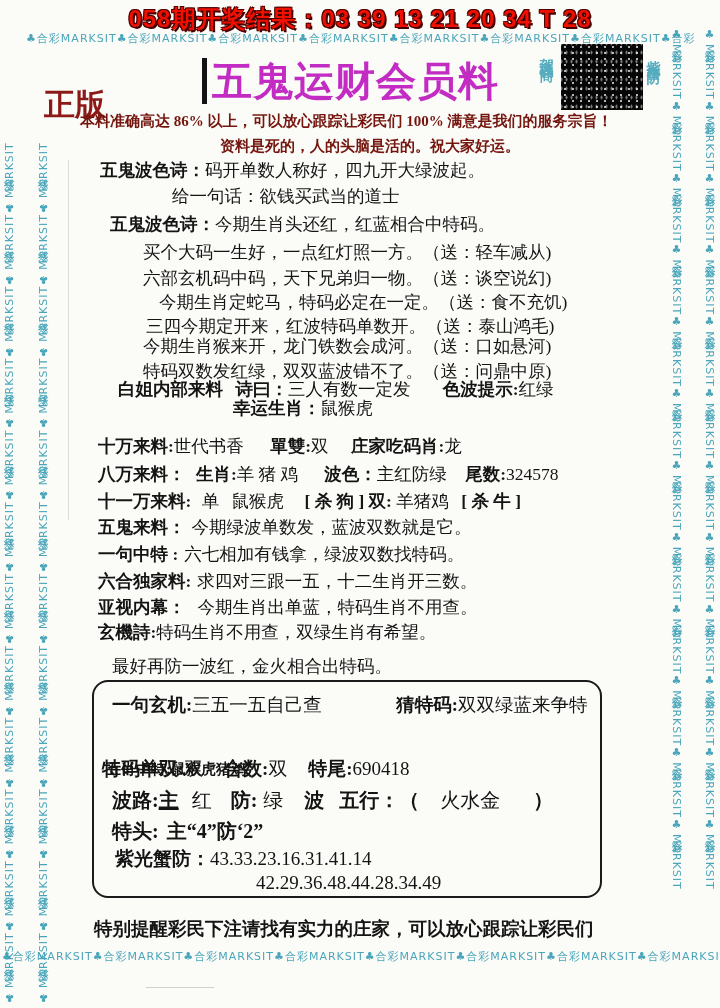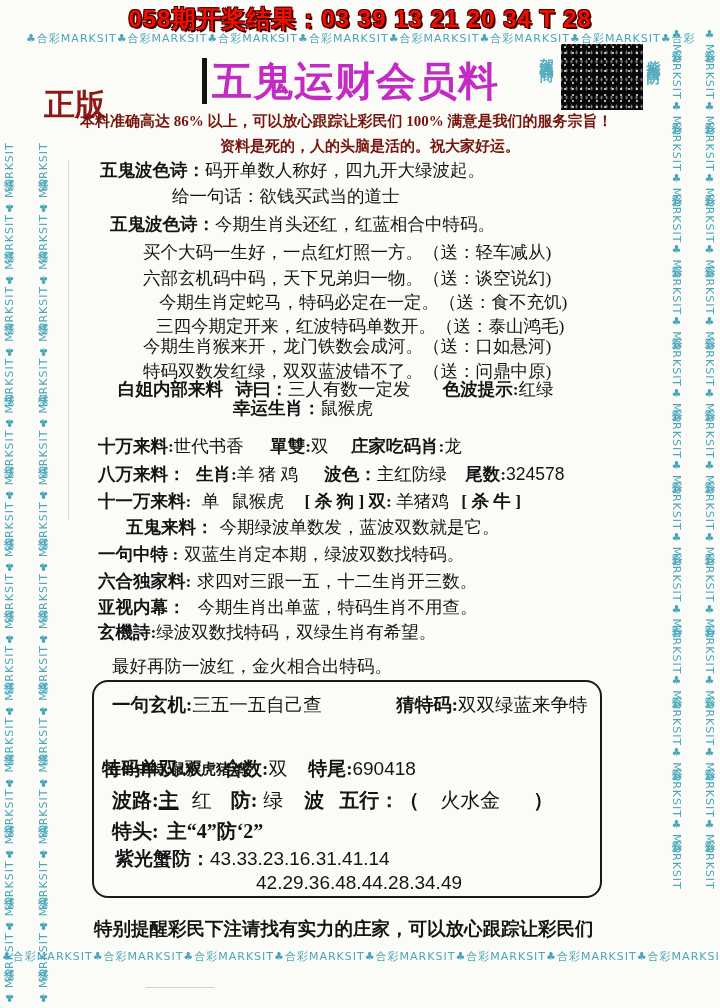--- a/index.html
+++ b/index.html
@@ -57,45 +57,45 @@
   .ml6{margin-left:6px;}.ml8{margin-left:8px;}.ml10{margin-left:10px;}
   .ml12{margin-left:12px;}.ml14{margin-left:14px;}.ml16{margin-left:16px;margin-top:28px;}
   .ml22{margin-left:22px;}.ml28{margin-left:28px;}.ml30{margin-left:18px;}
   .ml70{margin-left:70px;}
   .p1a{left:100px;top:158px;}
   .p1b{left:172px;top:184px;}
   .p2h{left:110px;top:212px;}
   .p2l1{left:143px;top:240px;}
   .p2l2{left:143px;top:266px;}
   .p2l3{left:143px;top:290px;margin-left:16px;}
-  .p2l4{left:156px;top:314px;}
+  .p2l4{left:146px;top:314px;}
   .p2l5{left:143px;top:334px;}
   .p2l6{left:143px;top:359px;}
   .bj{left:118px;top:377px;}
   .lk{left:233px;top:396px;}
   .t10{left:98px;top:434px;}
   .t8{left:98px;top:462px;}
   .t11{left:98px;top:489px;}
-  .t5g{left:98px;top:515px;margin-left:28px;}
+  .t5g{left:98px;top:515px;}
   .t1j{left:98px;top:542px;}
   .t6h{left:98px;top:569px;}
   .tys{left:98px;top:595px;}
   .txj{left:98px;top:620px;}
   .note{left:112px;top:654px;}
   
   .box{position:absolute;left:92px;top:680px;width:506px;height:214px;
     border:2.5px solid #1a1a1a;border-radius:16px;}
   .bx1{left:112px;top:692px;font-size:18.5px;}
   .bx2{left:106px;top:760px;font-size:15px;}
   .bx3{left:102px;top:756px;font-size:19px;}
   .bx4{left:112px;top:787px;font-size:20px;}
   .bx5{left:112px;top:818px;font-size:20px;}
   .bx6{left:115px;top:846px;font-size:19px;}
   .bx6b{left:256px;top:872px;font-size:19px;}
-  .num{font-family:Liberation Sans, sans-serif;}
+  .num{font-family:Liberation Serif, serif;}
   .footer{left:94px;top:916px;font-size:18.5px;font-weight:bold;}
   
   .art-v{position:absolute;left:68px;top:160px;width:1px;height:360px;background:#dcdcd8;}
   .art-h{position:absolute;left:146px;top:987px;width:68px;height:1px;background:#cfcfcb;}
 </style>
 </head>
 <body>
 
 <div class="page">
 
@@ -160,30 +160,30 @@
     <span class="ml8">鼠猴虎</span>
     <span class="b ml16">[ 杀 狗 ]</span>
     <span class="b">双:</span>
     <span>羊猪鸡</span>
     <span class="b ml8">[ 杀 牛 ]</span>
   </div>
   <div class="ln t5g">
     <span class="b">五鬼来料：</span><span class="ml6">今期绿波单数发，蓝波双数就是它。</span>
   </div>
   <div class="ln t1j">
-    <span class="b">一句中特 :</span><span class="ml6">双蓝生肖定本期，绿波双数找特码。</span>
+    <span class="b">一句中特 :</span><span class="ml6">六七相加有钱拿，绿波双数找特码。</span>
   </div>
   <div class="ln t6h">
     <span class="b">六合独家料:</span><span class="ml6">求四对三跟一五，十二生肖开三数。</span>
   </div>
   <div class="ln tys">
     <span class="b">亚视内幕：</span><span class="ml12">今期生肖出单蓝，特码生肖不用查。</span>
   </div>
   <div class="ln txj">
-    <span class="b">玄機詩:</span><span>绿波双数找特码，双绿生肖有希望。</span>
+    <span class="b">玄機詩:</span><span>特码生肖不用查，双绿生肖有希望。</span>
   </div>
 
   <div class="ln note">最好再防一波红，金火相合出特码。</div>
 
   <div class="box"></div>
   <div class="ln bx1">
     <span class="b">一句玄机:</span><span>三五一五自己查</span>
     <span class="b ml70">猜特码:</span><span>双双绿蓝来争特</span>
   </div>
   <div class="ln bx2">

